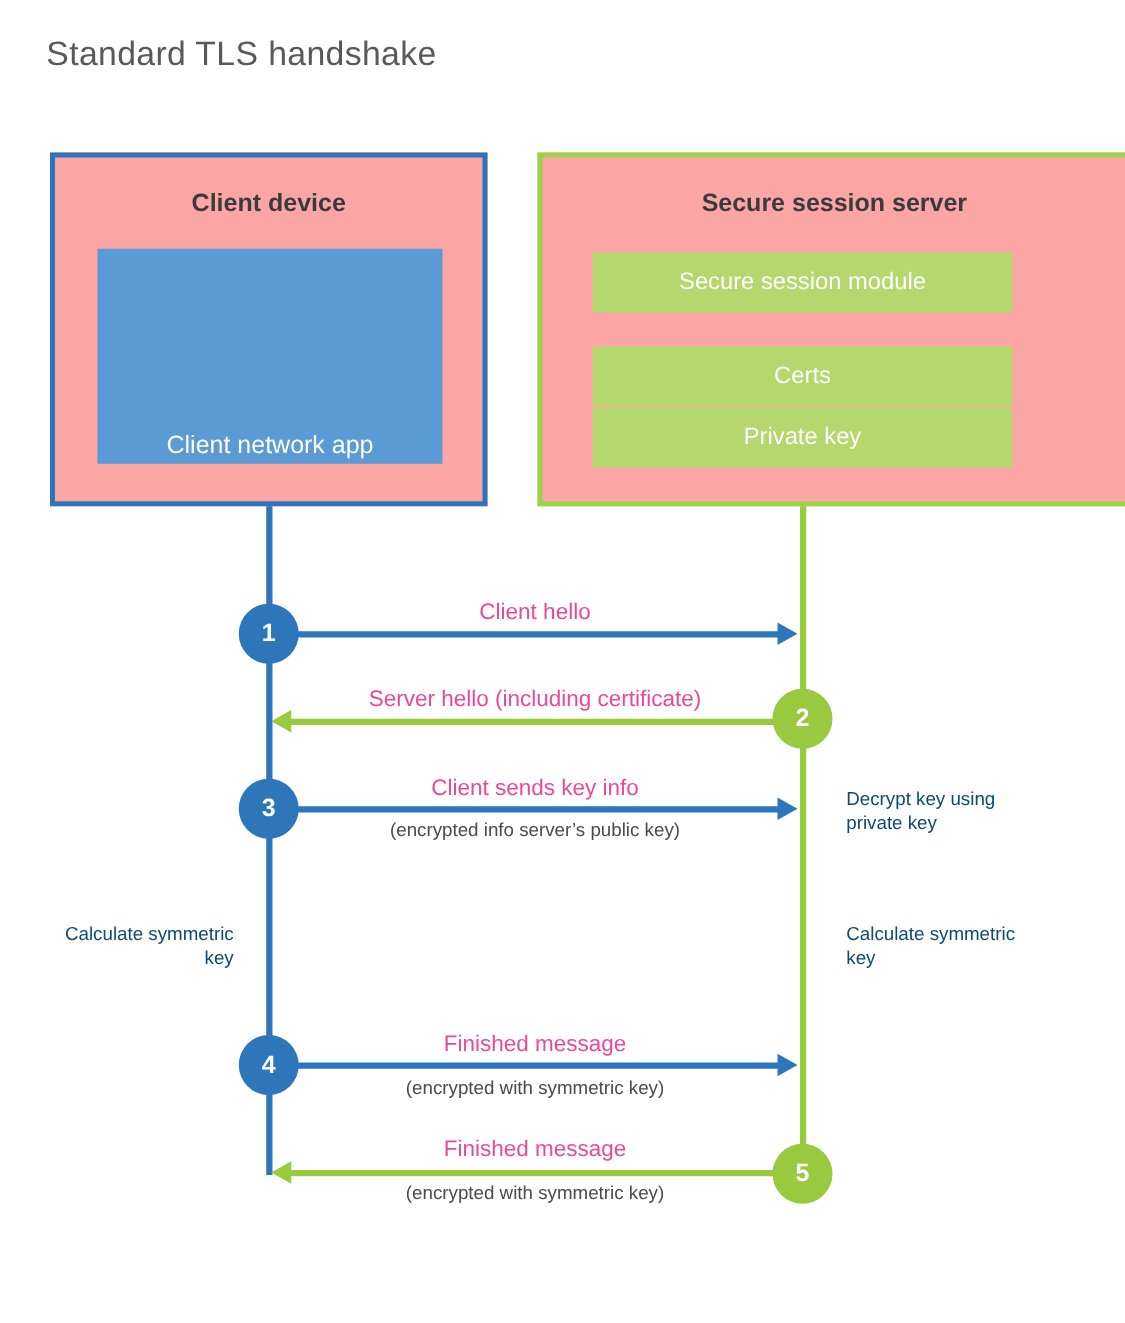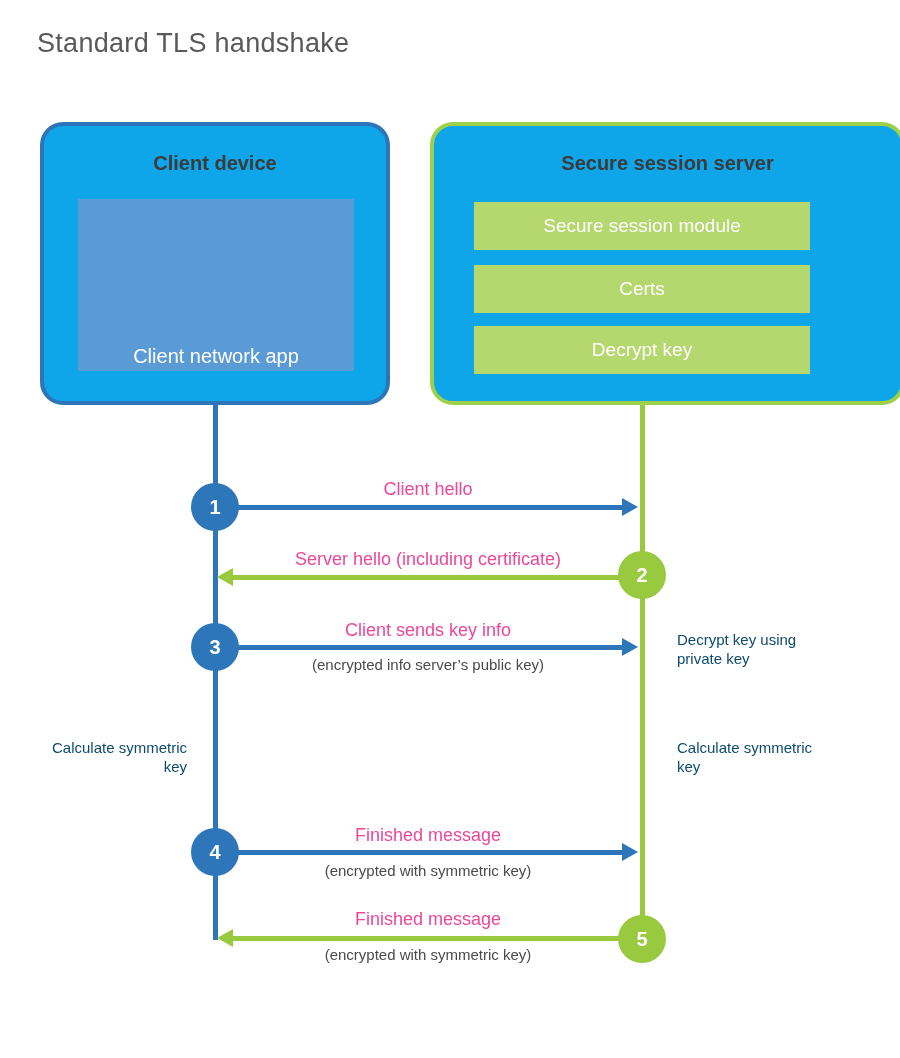--- a/index.html
+++ b/index.html
@@ -17,23 +17,22 @@
     top: 28px;
     font-size: 27px;
     font-weight: 300;
     color: #595959;
     letter-spacing: 0.3px;
   }
   .actor-box {
     position: absolute;
     top: 122px;
     height: 283px;
-    background: #0ea5e9;
+    background: #fca5a5;
     box-sizing: border-box;
-    border-radius: 23px;
   }
   .client-box { left: 40px; width: 350px; border: 4px solid #2e74b8; }
   .server-box { left: 430px; width: 475px; border: 4px solid #9ed14a; }
   .actor-title {
     margin-top: 26px;
     text-align: center;
     font-size: 20px;
     font-weight: 700;
     color: #3b3b3b;
   }
@@ -50,21 +49,21 @@
   .client-fill span { display: inline-block; max-width: 190px; }
   .server-bar {
     position: absolute;
     left: 40px; width: 336px; height: 48px;
     background: #b4d76e;
     color: #ffffff;
     display: flex; align-items: center; justify-content: center;
     font-size: 19px;
   }
   .bar1 { top: 76px; }
-  .bar2 { top: 139px; }
+  .bar2 { top: 151px; }
   .bar3 { top: 200px; }
 
   .vline { position: absolute; width: 5px; }
   .vline-blue  { left: 213px; top: 405px; height: 535px; background: #2d76ba; }
   .vline-green { left: 640px; top: 405px; height: 534px; background: #98c93e; }
 
   .step-circle {
     position: absolute;
     width: 48px; height: 48px;
     border-radius: 50%;
@@ -141,21 +140,21 @@
 
   <div class="actor-box server-box">
     <div class="actor-title">Secure session server</div>
     <div class="server-bar bar1">
       <span>Secure session module</span>
     </div>
     <div class="server-bar bar2">
       <span>Certs</span>
     </div>
     <div class="server-bar bar3">
-      <span>Decrypt key</span>
+      <span>Private key</span>
     </div>
   </div>
 
   <div class="vline vline-blue"></div>
   <div class="vline vline-green"></div>
 
   <div class="step-label" style="left:228px; top:479px;">Client hello</div>
   <div class="arrow arrow-blue right" style="left:218px; top:505px; width:405px;"></div>
   <div class="step-circle circle-blue" style="left:191px; top:483px;">1</div>
 

